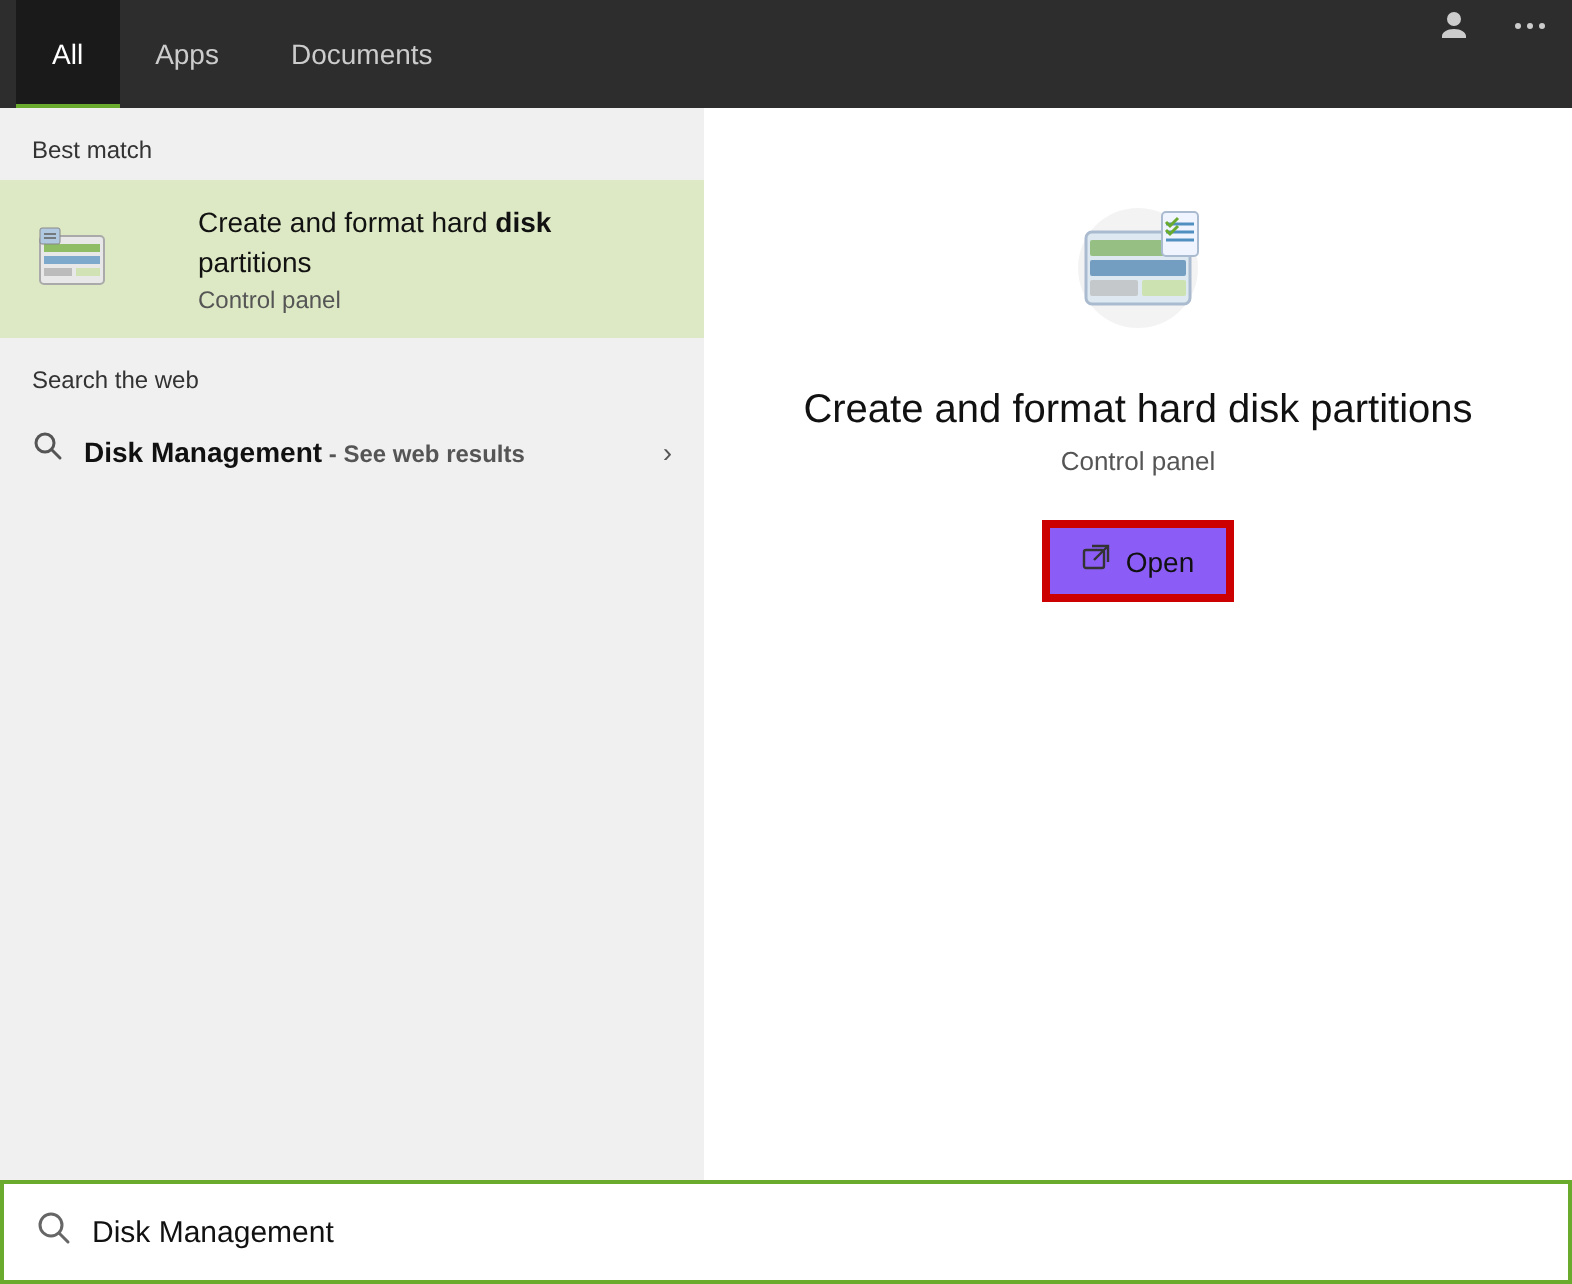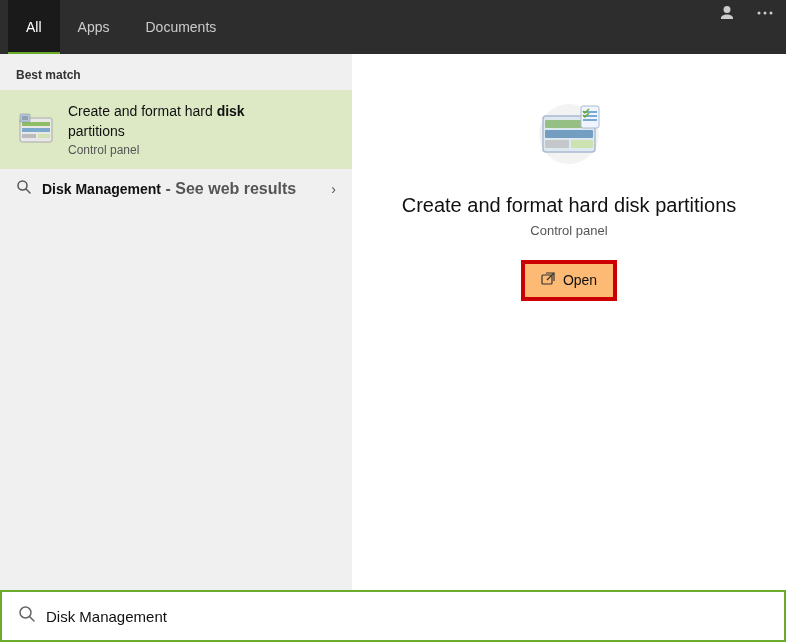--- a/index.html
+++ b/index.html
@@ -80,21 +80,21 @@
       width: 352px;
       background: #f0f0f0;
       display: flex;
       flex-direction: column;
       flex-shrink: 0;
       overflow-y: auto;
     }
 
     .section-label {
       font-size: 12px;
-      font-weight: 700;
+      font-weight: 400;
       color: #333;
       padding: 14px 16px 8px 16px;
       text-transform: none;
     }
 
     
     .best-match-item {
       background: #dde9c4;
       margin: 0 0 0 0;
       padding: 12px 16px;
@@ -104,21 +104,21 @@
       cursor: pointer;
     }
     .best-match-icon {
       width: 40px;
       height: 40px;
       flex-shrink: 0;
       display: flex;
       align-items: center;
       justify-content: center;
     }
-    .best-match-text { flex: 1; }
+    .best-match-text { flex: 1; margin-left: 31px; }
     .best-match-title {
       font-size: 14px;
       color: #111;
       line-height: 1.4;
     }
     .best-match-title strong { font-weight: 700; }
     .best-match-subtitle {
       font-size: 12px;
       color: #555;
       margin-top: 2px;
@@ -140,21 +140,21 @@
     }
     .web-search-text {
       font-size: 14px;
       color: #111;
       flex: 1;
     }
     .web-search-text span {
       font-weight: 600;
     }
     .web-search-subtext {
-      font-size: 16px;
+      font-size: 12px;
       color: #555;
     }
     .web-search-arrow {
       font-size: 14px;
       color: #555;
     }
 
     
     .right-panel {
       flex: 1;
@@ -185,25 +185,25 @@
 
     .detail-subtitle {
       font-size: 13px;
       color: #555;
       text-align: center;
       margin-bottom: 24px;
     }
 
     .open-button {
       display: flex;
-      align-items: flex-start;
+      align-items: center;
       gap: 8px;
       padding: 8px 16px;
       border: 2px solid #cc0000;
-      background: #fdba74;
+      background: #8b5cf6;
       cursor: pointer;
       font-size: 14px;
       color: #111;
       outline: 2px solid #cc0000;
     }
     .open-btn-icon {
       font-size: 14px;
       color: #333;
     }
 
@@ -290,20 +290,21 @@
         </svg>
       </div>
       <div class="best-match-text">
         <div class="best-match-title">
           Create and format hard <strong>disk</strong><br>partitions
         </div>
         <div class="best-match-subtitle">Control panel</div>
       </div>
     </div>
 
+    <div class="section-label">Search the web</div>
 
     <div class="web-search-item">
       <div class="web-search-icon">
         <svg width="16" height="16" viewBox="0 0 16 16" fill="none">
           <circle cx="6.5" cy="6.5" r="4.5" stroke="#555" stroke-width="1.5"></circle>
           <line x1="10" y1="10" x2="14" y2="14" stroke="#555" stroke-width="1.5" stroke-linecap="round"></line>
         </svg>
       </div>
       <div class="web-search-text">
         <span>Disk Management</span><span class="web-search-subtext"> - See web results</span>

